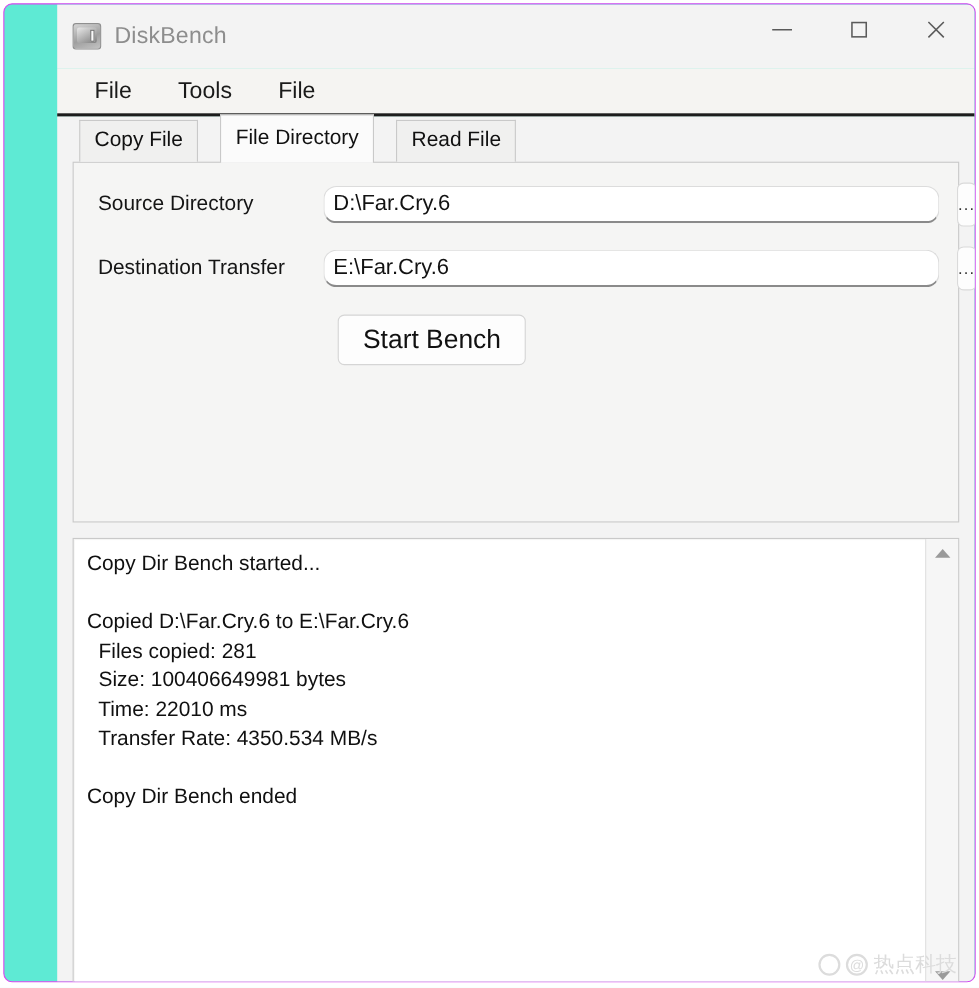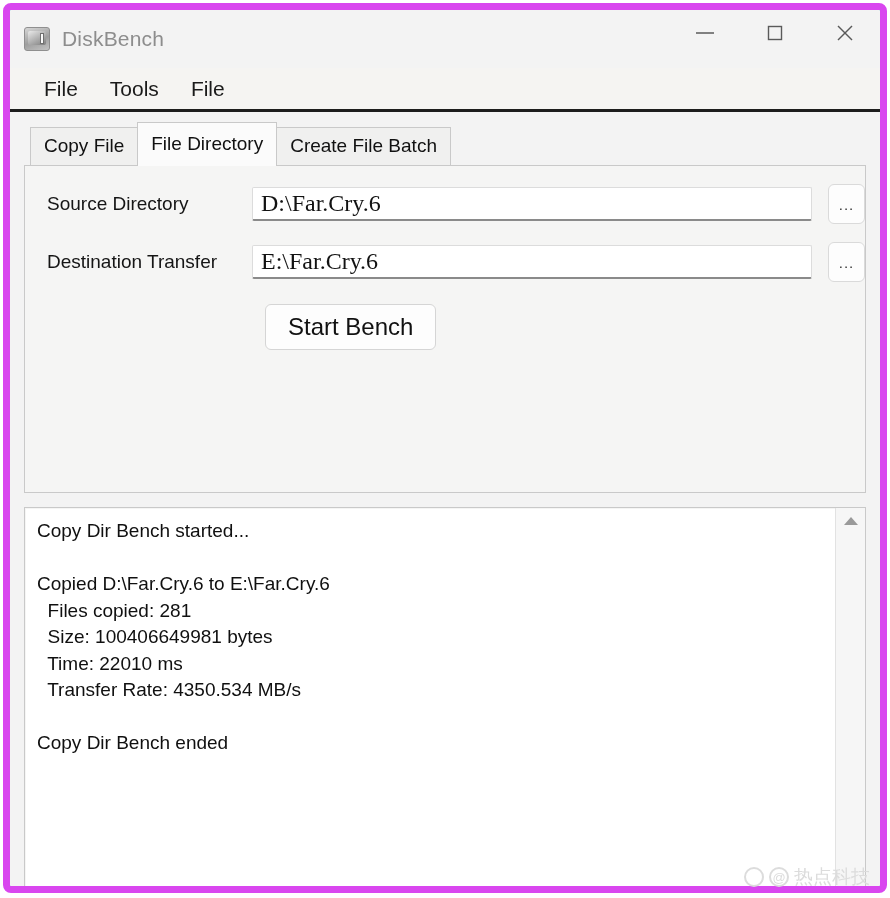--- a/index.html
+++ b/index.html
@@ -15,26 +15,27 @@
   }
 
   
   .window {
     position: absolute;
     left: 3px;
     top: 3px;
     width: 884px;
     height: 890px;
     background: #5eead4;
-    border: 7px solid #d946ef;
+    border: 1px solid #d946ef;
     border-radius: 8px;
     box-sizing: border-box;
     overflow: hidden;
     display: flex;
     flex-direction: column;
+    padding-left: 48px;
   }
 
   
   .titlebar {
     height: 58px;
     min-height: 58px;
     background: #f3f3f3;
     display: flex;
     align-items: center;
     position: relative;
@@ -93,20 +94,21 @@
   }
   .win-btn svg { display: block; }
 
   
   .menubar {
     height: 44px;
     min-height: 44px;
     display: flex;
     align-items: center;
     padding-left: 18px;
+    gap: 10px;
     background: #f5f4f2;
     border-bottom: 3px solid #1d1d1d;
     box-sizing: border-box;
   }
   .menu-item {
     font-size: 21px;
     color: #1a1a1a;
     padding: 3px 16px;
     cursor: default;
   }
@@ -120,24 +122,25 @@
     padding: 0 14px;
     box-sizing: border-box;
     position: relative;
   }
 
   
   .tabstrip {
     display: flex;
     align-items: flex-end;
     height: 40px;
-    margin-top: 13px;
+    margin-top: 1px;
     padding-left: 6px;
     position: relative;
     z-index: 2;
+    gap: 21px;
   }
   .tab {
     font-size: 19px;
     color: #111;
     background: #f0f0ef;
     border: 1px solid #c9c9c9;
     border-bottom: none;
     padding: 5px 13px 6px 13px;
     margin-right: -1px;
     height: 26px;
@@ -177,28 +180,27 @@
     color: #151515;
     width: 205px;
     flex: 0 0 205px;
   }
   .text-field {
     flex: 0 0 560px;
     height: 34px;
     background: #ffffff;
     border: 1px solid #dcdcdc;
     border-bottom: 2px solid #8a8a8a;
-    border-radius: 2px;
+    border-radius: 12px;
     box-sizing: border-box;
     display: flex;
     align-items: center;
     padding-left: 8px;
-    font-size: 24px;
+    font-size: 20px;
     color: #121212;
-    font-family: Liberation Serif, serif;
   }
   .browse-btn {
     margin-left: 16px;
     width: 44px;
     height: 40px;
     background: #fdfdfd;
     border: 1px solid #dadada;
     border-radius: 6px;
     box-sizing: border-box;
     display: flex;
@@ -360,21 +362,21 @@
     <div class="menu-item">File</div>
     <div class="menu-item">Tools</div>
     <div class="menu-item">File</div>
   </div>
 
   <div class="content">
 
     <div class="tabstrip">
       <div class="tab">Copy File</div>
       <div class="tab active">File Directory</div>
-      <div class="tab">Create File Batch</div>
+      <div class="tab">Read File</div>
     </div>
 
     <div class="panel">
 
       <div class="form-row">
         <div class="form-label">Source Directory</div>
         <div class="text-field" placeholder="">D:\Far.Cry.6</div>
         <div class="browse-btn">...</div>
       </div>
 

